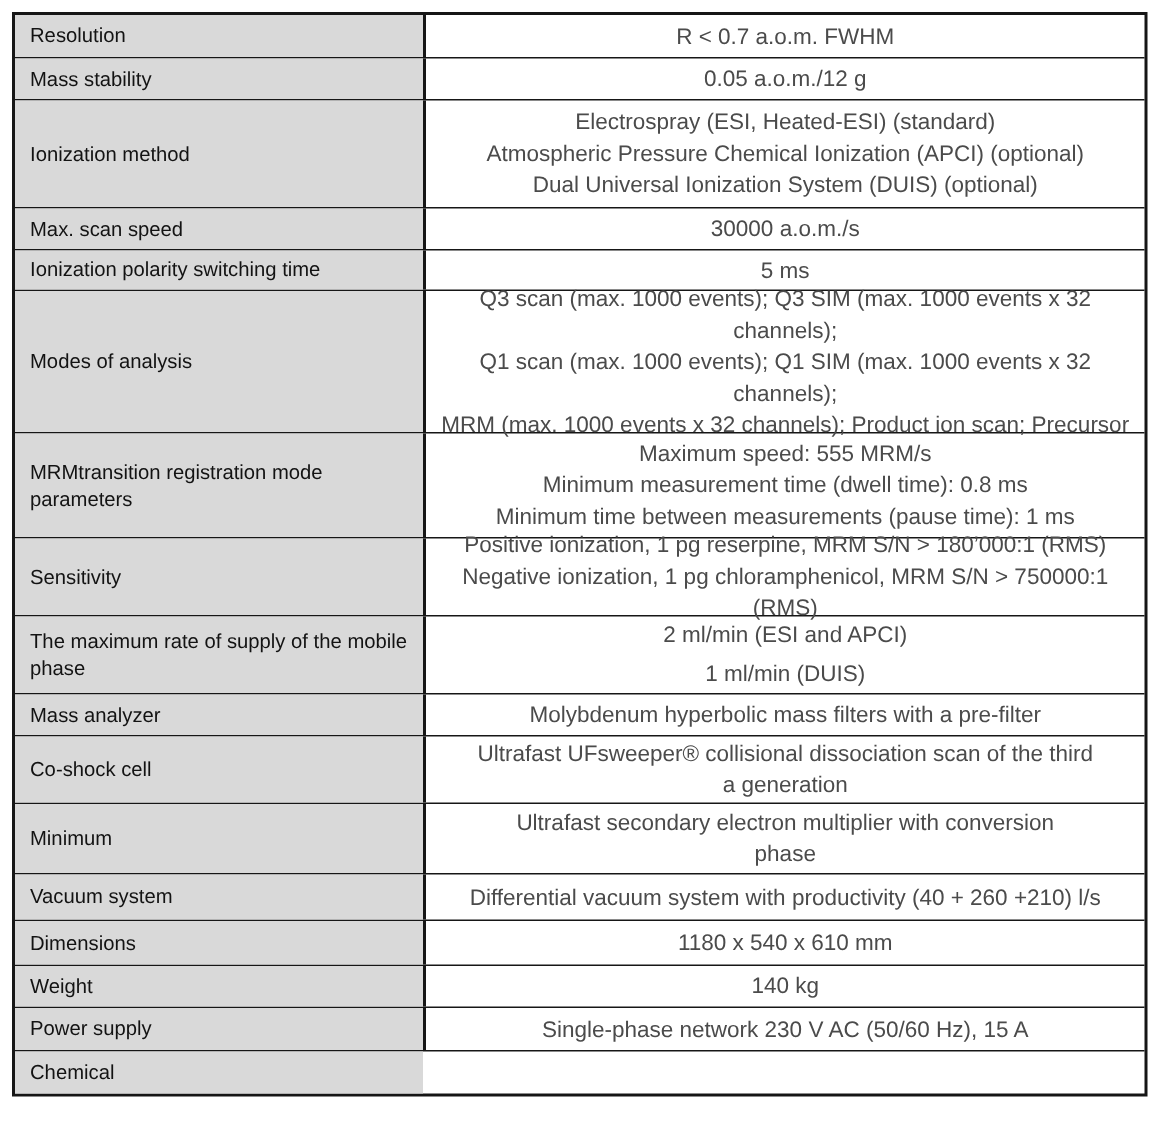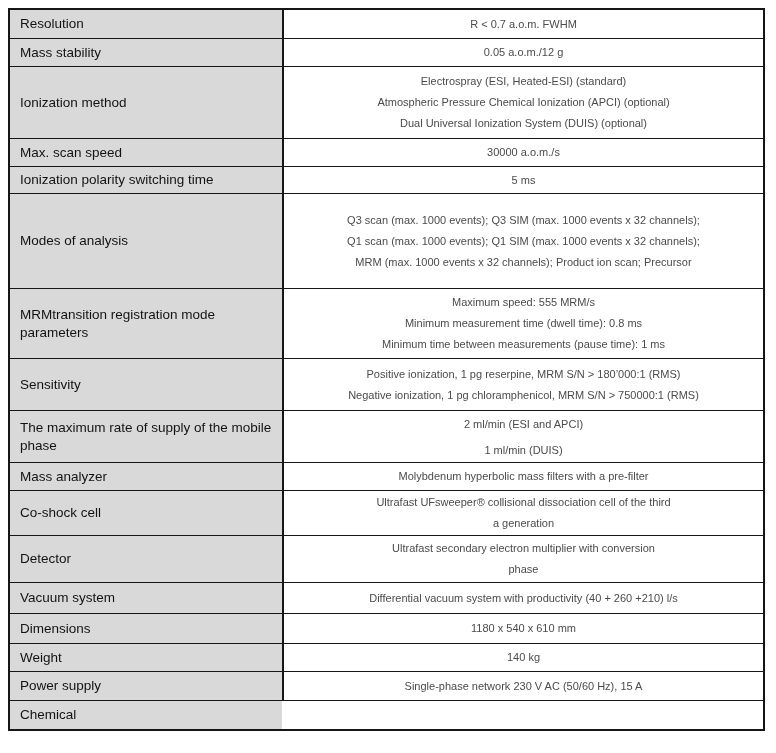--- a/index.html
+++ b/index.html
@@ -43,21 +43,21 @@
   }
   .cell.value {
     flex: 1 1 auto;
     border-left: 2px solid #161616;
     display: flex;
     flex-direction: column;
     justify-content: center;
     align-items: center;
     text-align: center;
     padding: 3px 10px;
-    font-size: 11px;
+    font-size: 15px;
     color: #4b4b4b;
   }
   .cell.value .line {
     line-height: 21px;
     width: 100%;
   }
   .row.spread .cell.value .line {
     line-height: 26px;
   }
 </style>
@@ -141,27 +141,27 @@
     <div class="row" style="height:28px">
       <div class="cell label">Mass analyzer</div>
       <div class="cell value">
         <div class="line">Molybdenum hyperbolic mass filters with a pre-filter</div>
       </div>
     </div>
 
     <div class="row" style="height:45px">
       <div class="cell label">Co-shock cell</div>
       <div class="cell value">
-        <div class="line">Ultrafast UFsweeper® collisional dissociation cell of the third</div>
+        <div class="line">Ultrafast UFsweeper® collisional dissociation scan of the third</div>
         <div class="line">a generation</div>
       </div>
     </div>
 
     <div class="row" style="height:47px">
-      <div class="cell label">Detector</div>
+      <div class="cell label">Minimum</div>
       <div class="cell value">
         <div class="line">Ultrafast secondary electron multiplier with conversion</div>
         <div class="line">phase</div>
       </div>
     </div>
 
     <div class="row" style="height:31px">
       <div class="cell label">Vacuum system</div>
       <div class="cell value">
         <div class="line">Differential vacuum system with productivity (40 + 260 +210) l/s</div>

